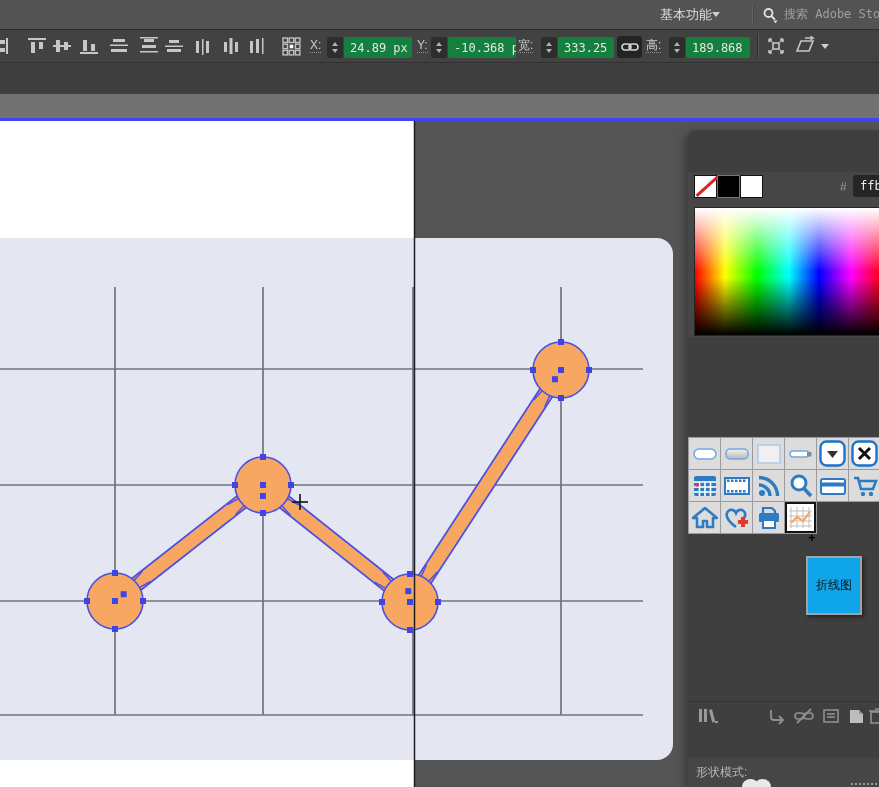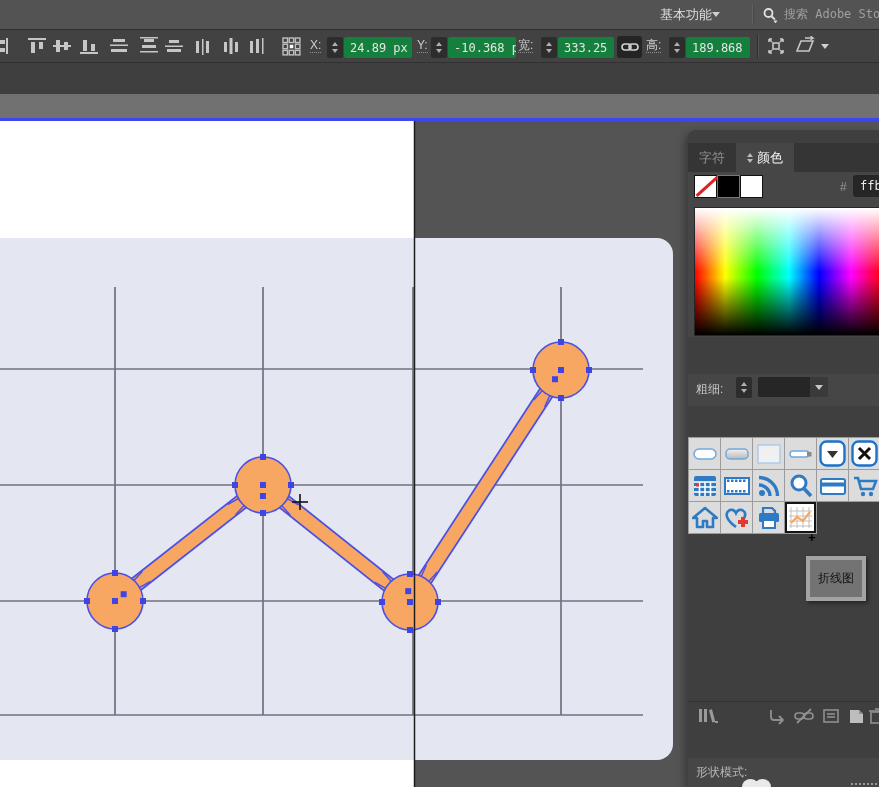--- a/index.html
+++ b/index.html
@@ -57,22 +57,22 @@
         display:flex;align-items:center;justify-content:center;}
   .wbtn i{width:0;height:0;border-left:4px solid transparent;border-right:4px solid transparent;border-top:5px solid #c9c9c9;}
   
   .sym-grid{position:absolute;left:0;top:307px;}
   .sym-row{display:flex;}
   .sym-cell{width:31px;height:31px;background:#DCDCDC;border-right:1px solid #9B9B9D;border-bottom:1px solid #9B9B9D;
             display:flex;align-items:center;justify-content:center;box-sizing:content-box;}
   .sym-row:first-child .sym-cell{border-top:1px solid #9B9B9D;}
   .sym-cell:first-child{border-left:1px solid #9B9B9D;}
   .sym-cell.selected{background:#fff;box-shadow:inset 0 0 0 2px #141414;}
-  .tooltip{left:806px;top:556px;background:#737373;border:4px solid #a3a3a3;color:#111;font-size:12px;
-           padding:10px 8px;box-shadow:2px 2px 4px rgba(0,0,0,.45);z-index:50;white-space:nowrap;}
+  .tooltip{left:806px;top:556px;background:#0ea5e9;border:2px solid #a3a3a3;color:#111;font-size:12px;
+           padding:19px 8px;box-shadow:2px 2px 4px rgba(0,0,0,.45);z-index:50;white-space:nowrap;}
   .bottomicons{position:absolute;left:0;top:571px;width:191px;height:29px;border-top:1px solid #333;
                background:#3F3F3F;}
   .bottomicons .ic{position:absolute;top:5px;}
   .shape-label{font-size:12px;color:#b5b5b5;}
   .shapemode-partial{left:742px;top:779px;width:40px;height:8px;overflow:hidden;z-index:5;}
   .shapemode-partial i{position:absolute;width:17px;height:16px;border-radius:50%;background:#e9e9e9;top:0;}
   .dottedfrag{left:851px;top:783px;width:26px;height:4px;border-top:2px dotted #9a9a9a;z-index:5;}
   .pluscursor{z-index:60;font-size:13px;color:#000;font-weight:bold;line-height:10px;}
 </style>
 </head>
@@ -295,52 +295,29 @@
       <rect x="558" y="246" width="6" height="6" fill="#4045E2"></rect>
       <rect x="551.9995421599368" y="255.21924648274603" width="6" height="6" fill="#4045E2"></rect>
       <line x1="414.5" y1="0" x2="414.5" y2="666" stroke="#1d1d1d" stroke-width="1.5"></line>
       <line x1="292" y1="381" x2="308" y2="381" stroke="#111" stroke-width="1.6"></line>
       <line x1="300" y1="373" x2="300" y2="389" stroke="#111" stroke-width="1.6"></line>
     </svg>
 </div>
 
 <div class="abs side-panel">
 
-  <div class="ptabbar" style="top:13px;height:29px">
-    <div class="ptab">
-        <span>字符</span>
-      </div>
-    <div class="ptab active">
-      <span class="updown">
-          <i class="u"></i>
-          <i class="d"></i>
-        </span>
-      <span>颜色</span>
-    </div>
-  </div>
   <div class="pcontent" style="top:42px;height:165px">
     <div class="swatch sw-none"></div>
     <div class="swatch sw-black"></div>
     <div class="swatch sw-white"></div>
     <span class="hexlbl">#</span>
     <div class="hexfield">ffb</div>
     <div class="spectrum"></div>
   </div>
 
-  <div class="pcontent" style="top:244px;height:32px">
-    <span class="wlabel abs" style="left:8px;top:7px">粗细:</span>
-    <div class="stepper" style="left:48px;top:3px;position:absolute">
-        <i class="up"></i>
-        <i class="dn"></i>
-      </div>
-    <div class="wfield"></div>
-    <div class="wbtn">
-        <i></i>
-      </div>
-  </div>
 
 
   <div class="sym-grid">
     <div class="sym-row">
       <div class="sym-cell">
         <svg width="26" height="26" viewBox="0 0 26 26">
             <rect x="2" y="8" width="22" height="10" rx="5" fill="#fdfdfd" stroke="#6FA8DC" stroke-width="1.5"></rect>
           </svg>
       </div>
       <div class="sym-cell">

